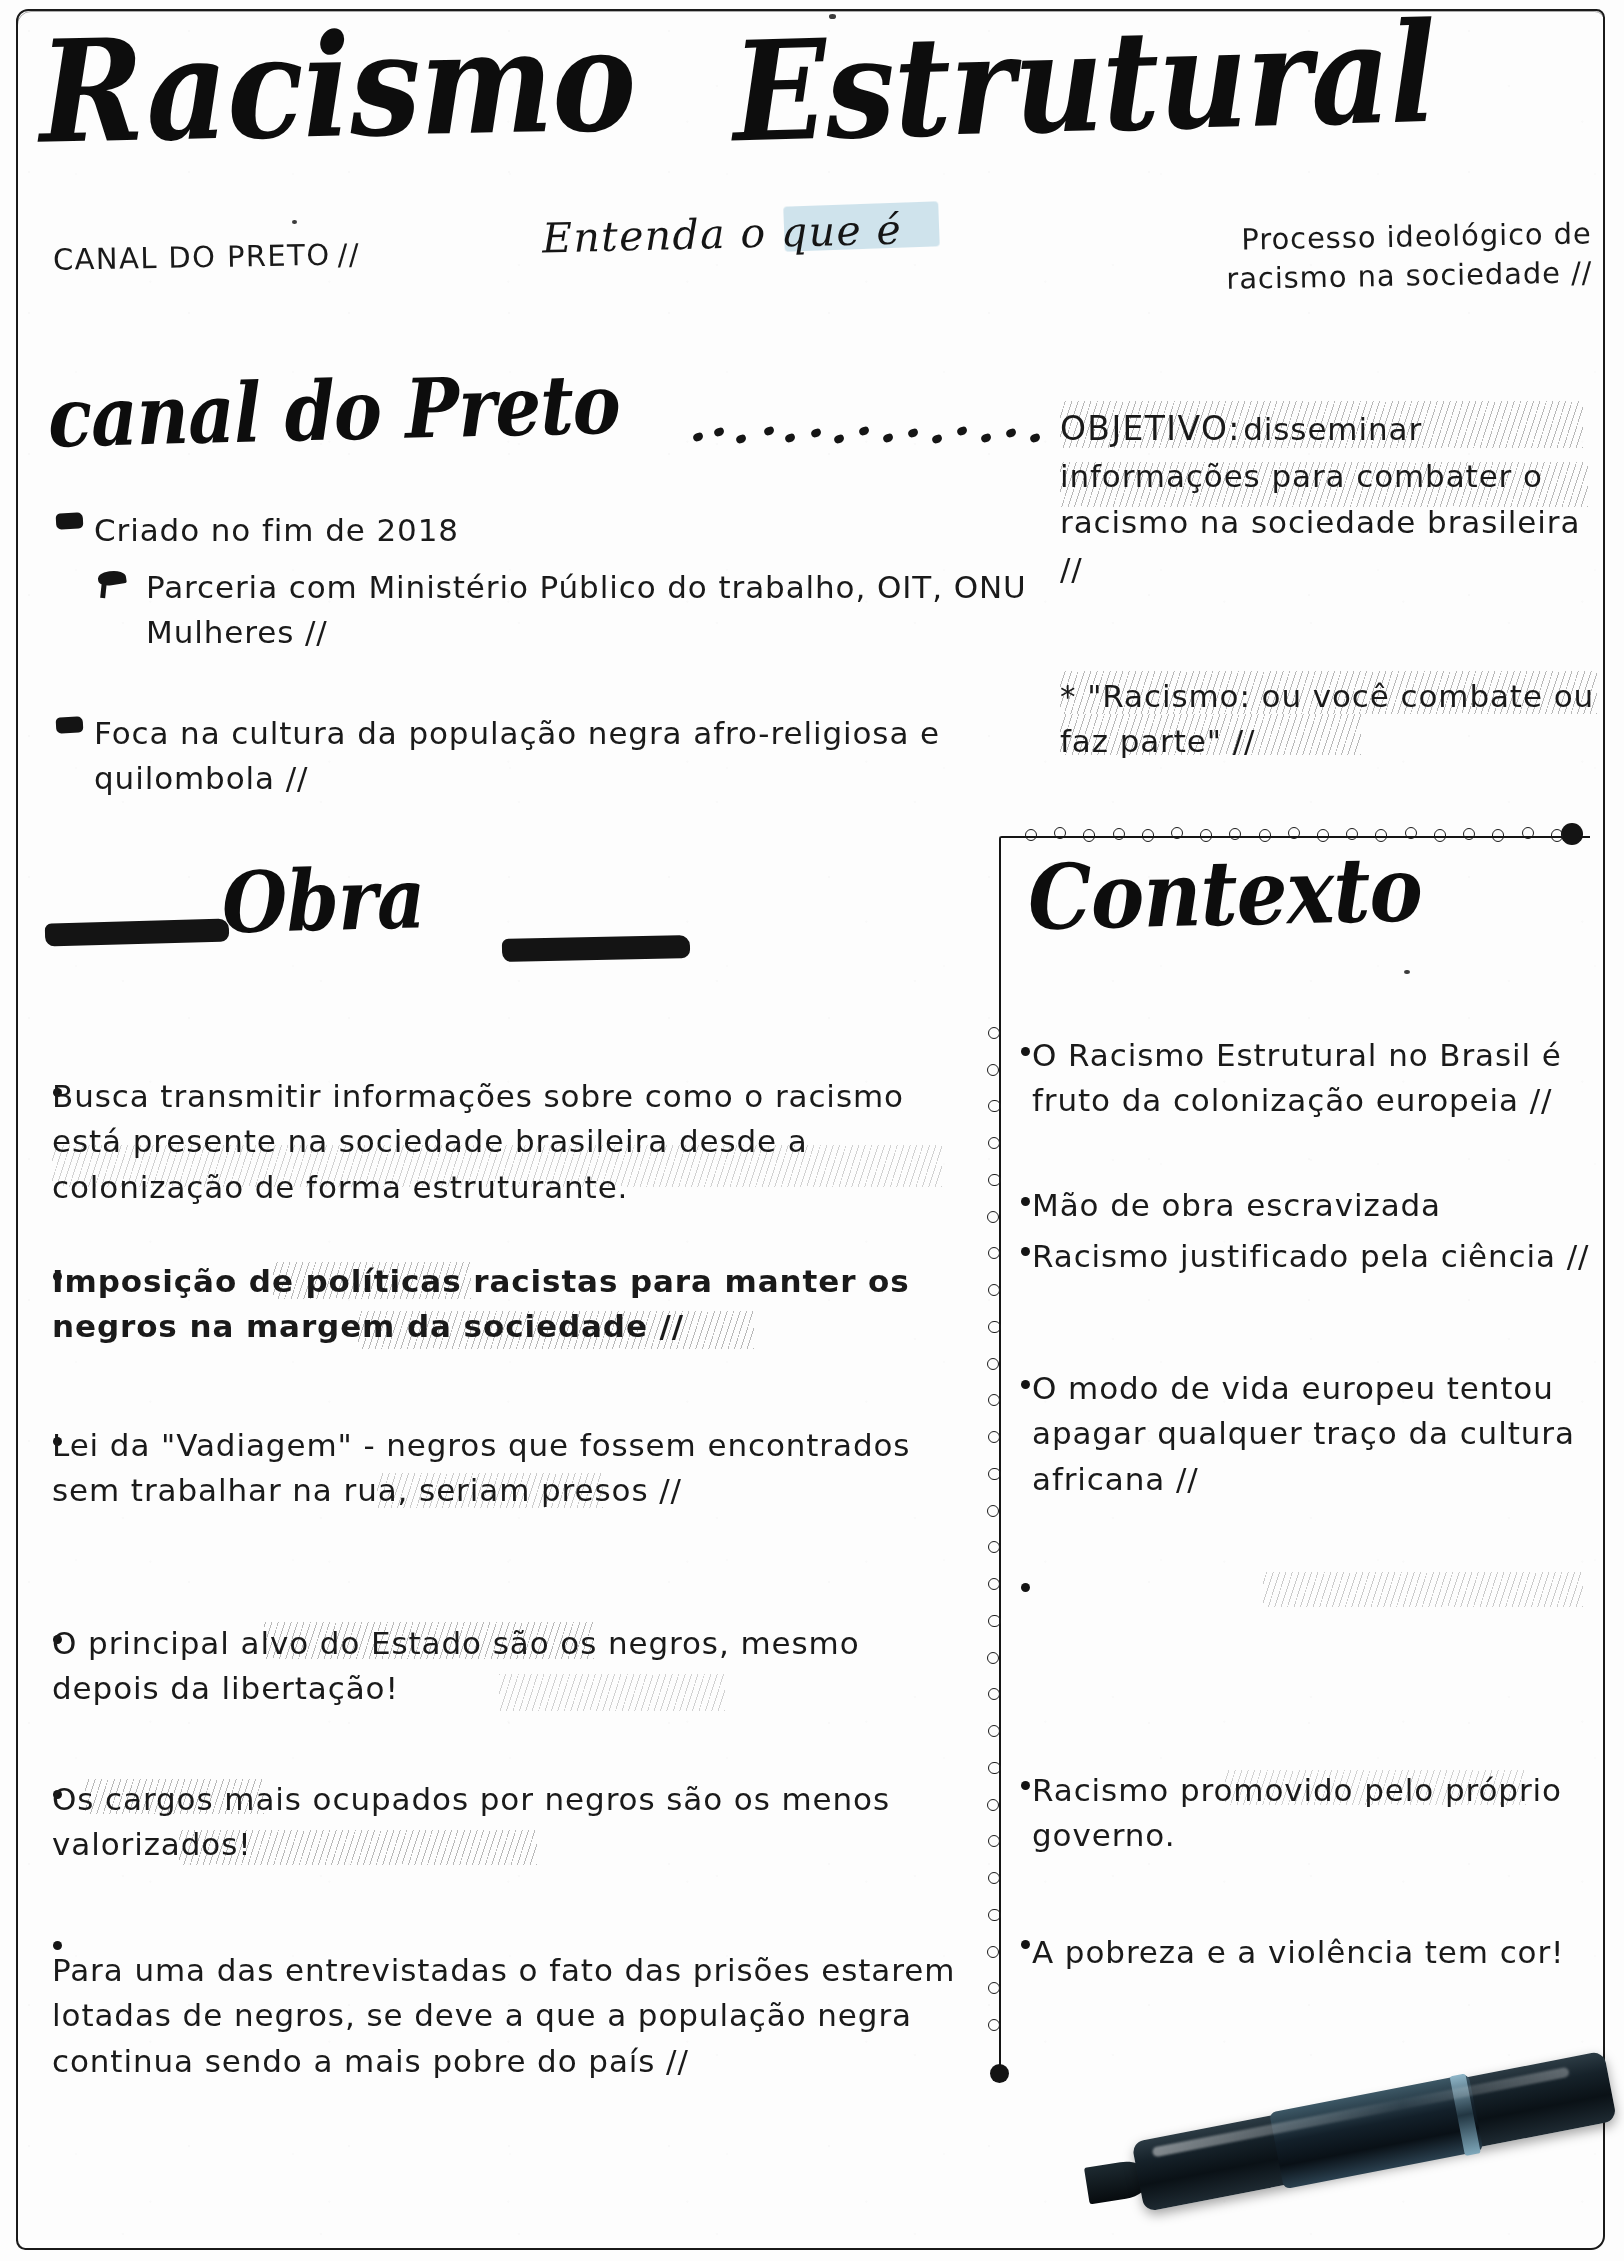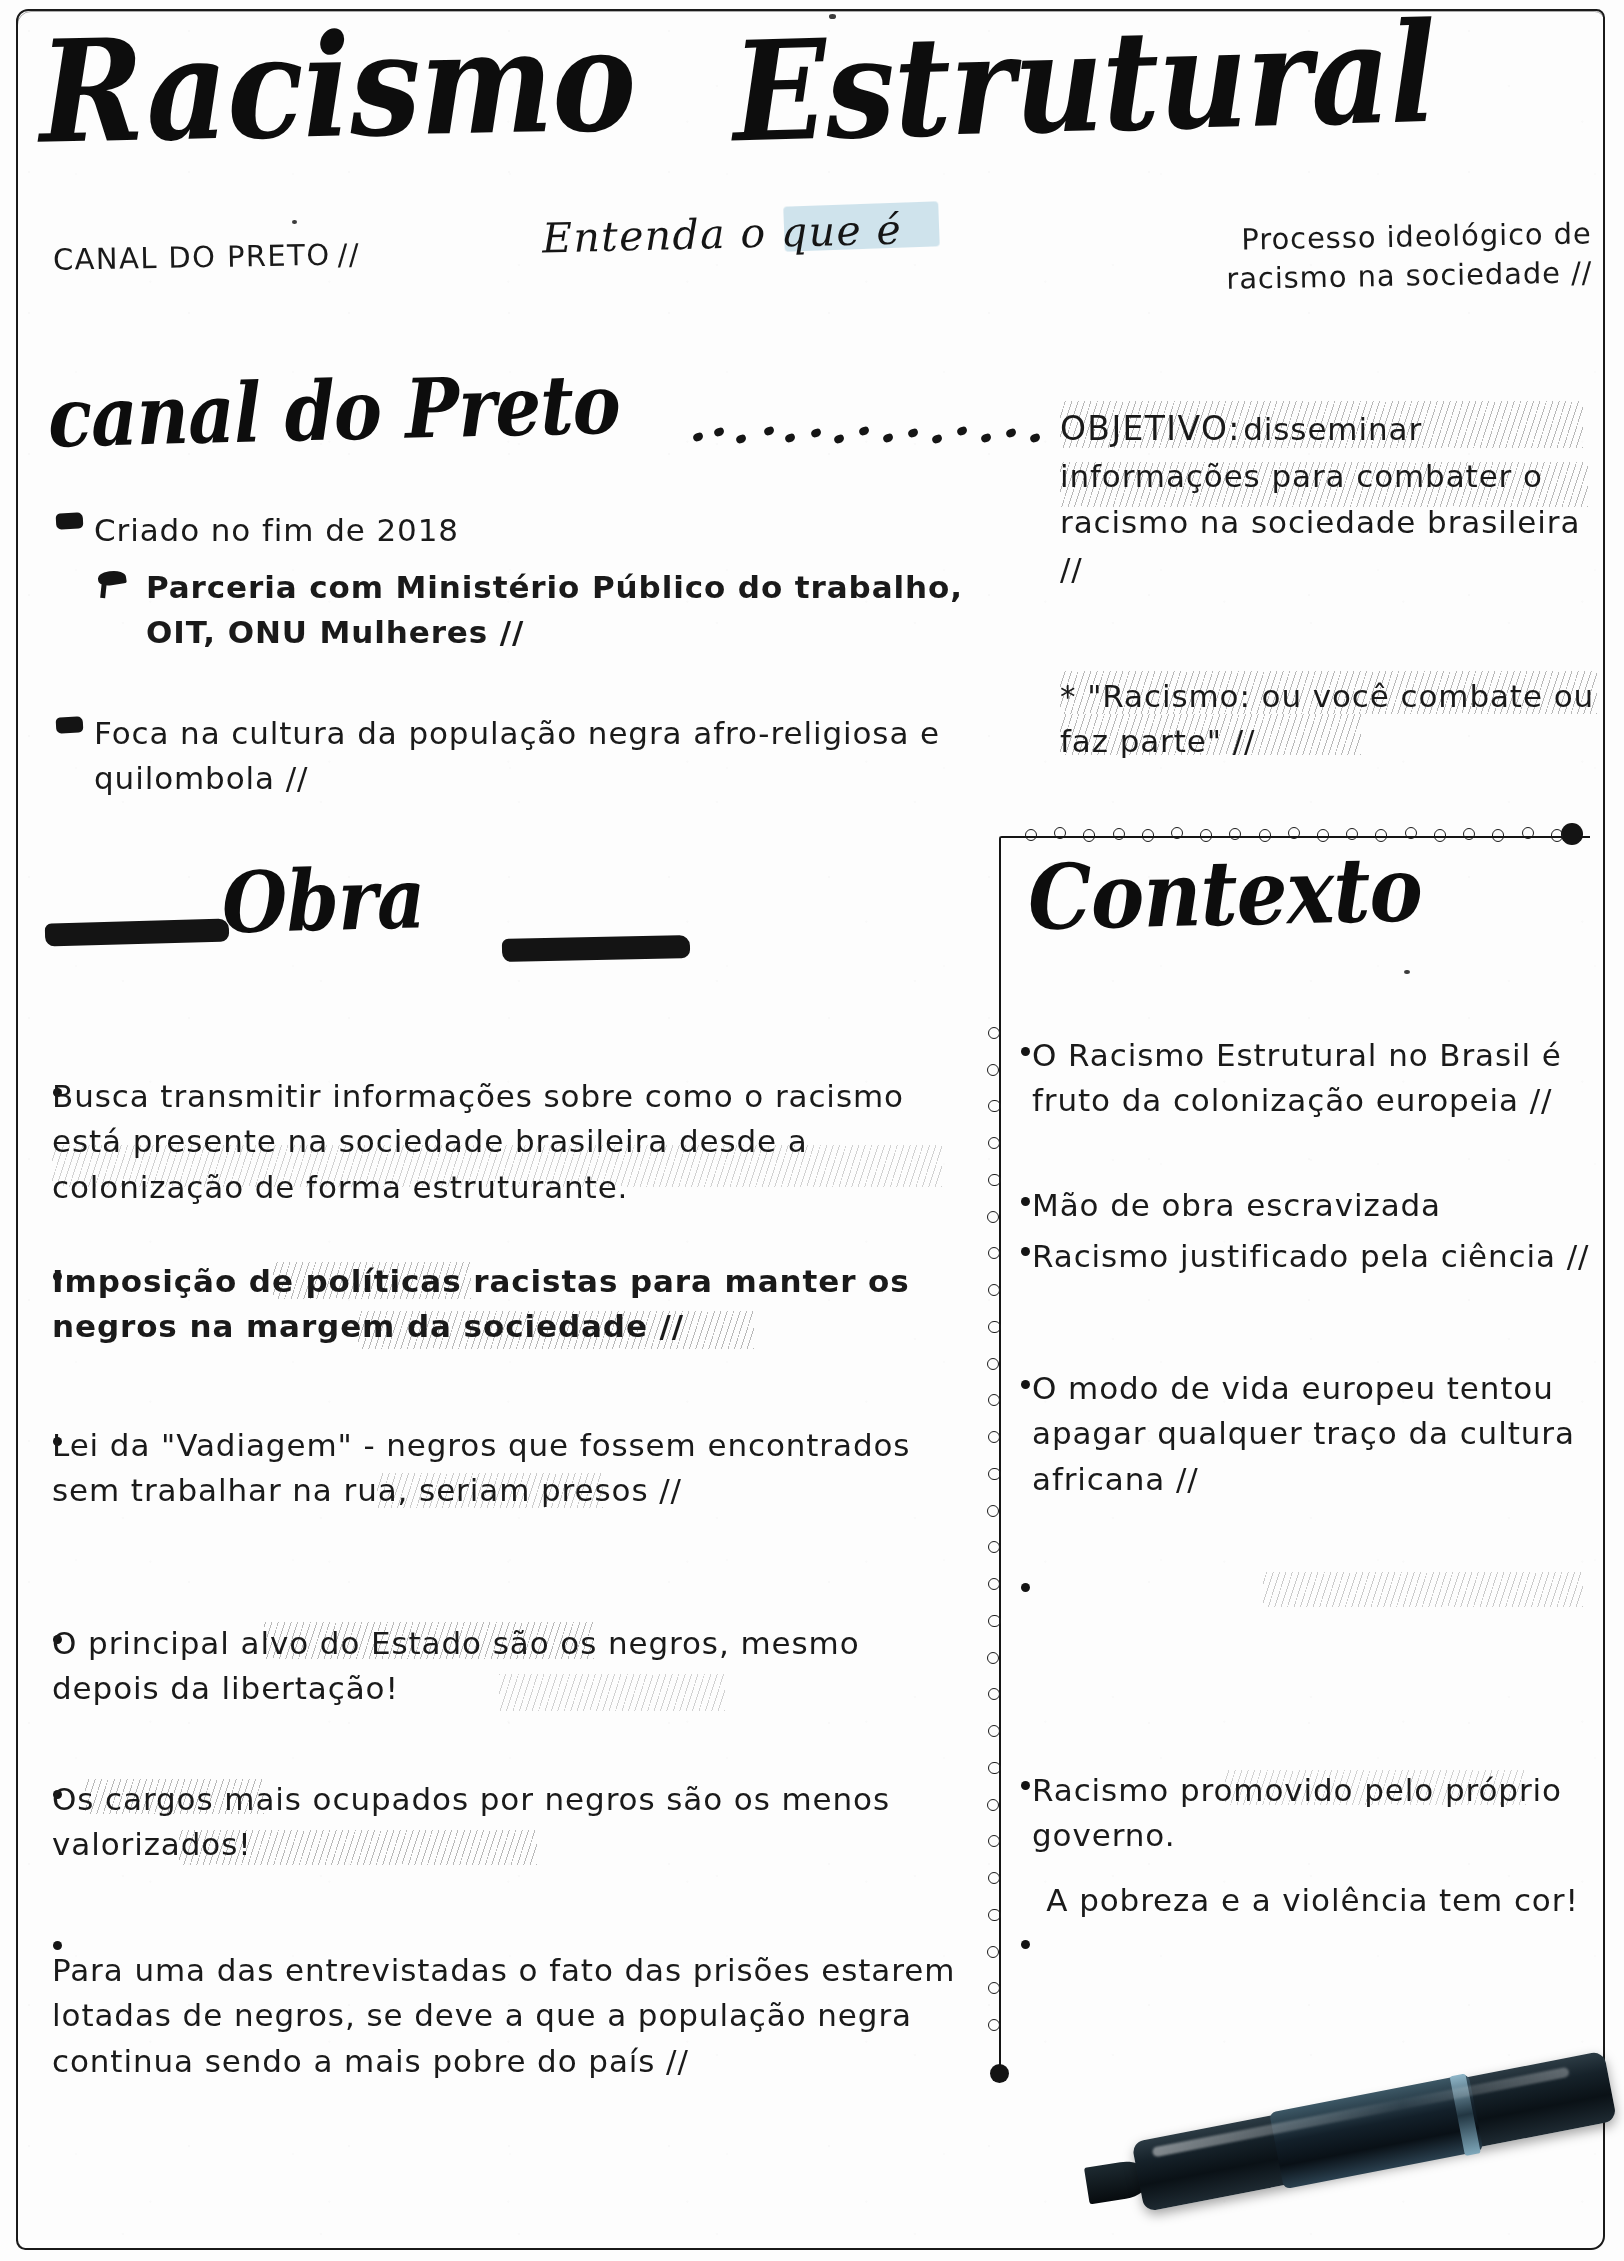--- a/index.html
+++ b/index.html
@@ -170,21 +170,21 @@
 
   .txt {
     position: absolute;
     font-size: 31px;
     line-height: 1.46;
     letter-spacing: 0.9px;
   }
 
   
   #canal-item-1 { left: 94px; top: 508px; width: 848px; }
-  #canal-item-2 { left: 146px; top: 565px; width: 895px; font-weight: bold; }
+  #canal-item-2 { left: 146px; top: 565px; width: 895px; }
   #canal-item-3 { left: 94px; top: 711px; width: 895px; }
 
   
   #flag-glyph {
     position: absolute;
     left: 98px; top: 571px;
     width: 33px; height: 28px;
   }
   #flag-glyph::before{
     content:"";
@@ -528,21 +528,21 @@
   <div class="txt hand ctx-item" style="top:1366px;">O modo de vida europeu tentou apagar qualquer traço da cultura africana //</div>
 
   <div class="bullet-dot" style="left:1021px; top:1583px;"></div>
   <div class="scribble" style="left:1263px; top:1572px; width:320px; height:35px; opacity:0.4;"></div>
 
   <div class="bullet-dot" style="left:1021px; top:1781px;"></div>
   <div class="txt hand ctx-item" style="top:1768px;">Racismo promovido pelo próprio governo.</div>
   <div class="scribble" style="left:1225px; top:1770px; width:301px; height:35px; opacity:0.35;"></div>
 
   <div class="bullet-dot" style="left:1021px; top:1940px;"></div>
-  <div class="txt hand ctx-item" style="top:1878px;text-align:center;">A pobreza e a violência tem cor!</div>
+  <div class="txt hand ctx-item" style="top:1930px;">A pobreza e a violência tem cor!</div>
 
   <div id="pen">
     <div id="pen-tip"></div>
     <div id="pen-body"></div>
     <div id="pen-cap"></div>
     <div id="pen-ring"></div>
     <div id="pen-gloss"></div>
   </div>
 
   <div class="ink-blob" style="left:829px; top:14px; width:6.6px; height:4.7px;"></div>

